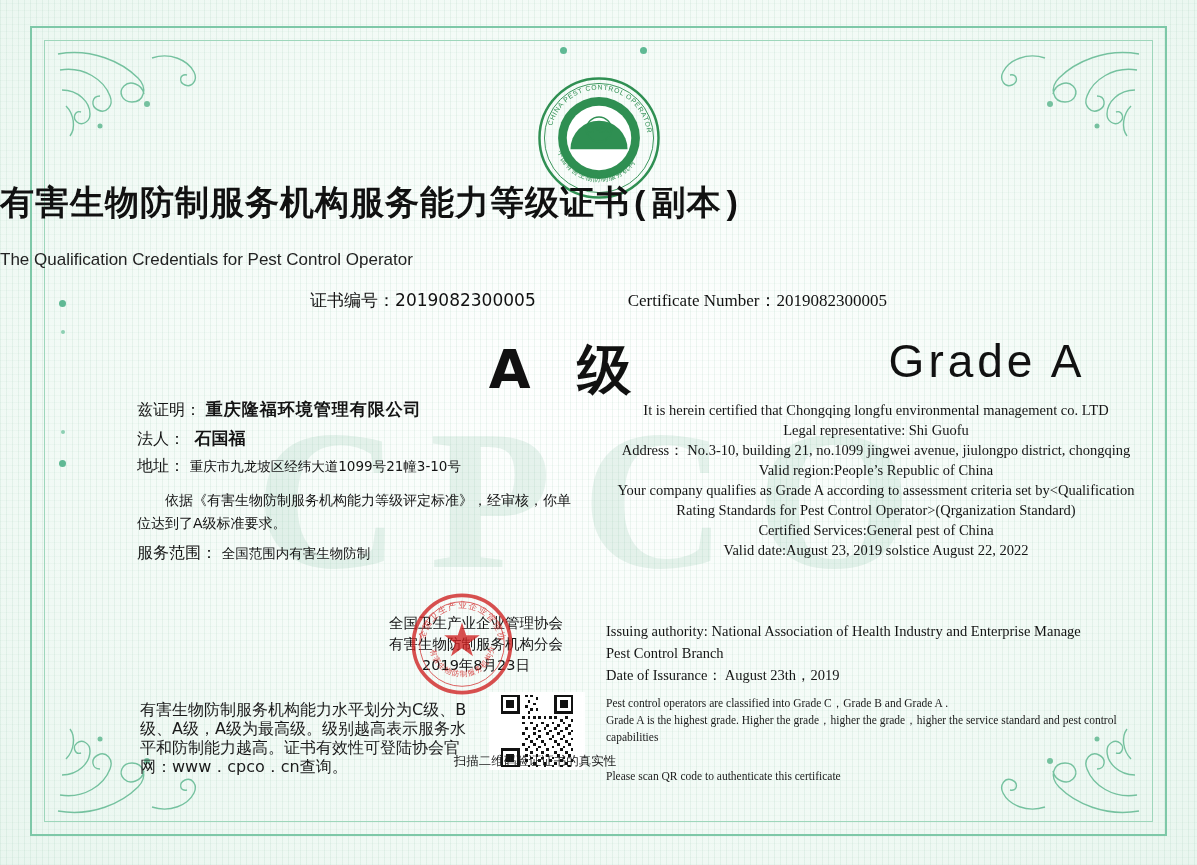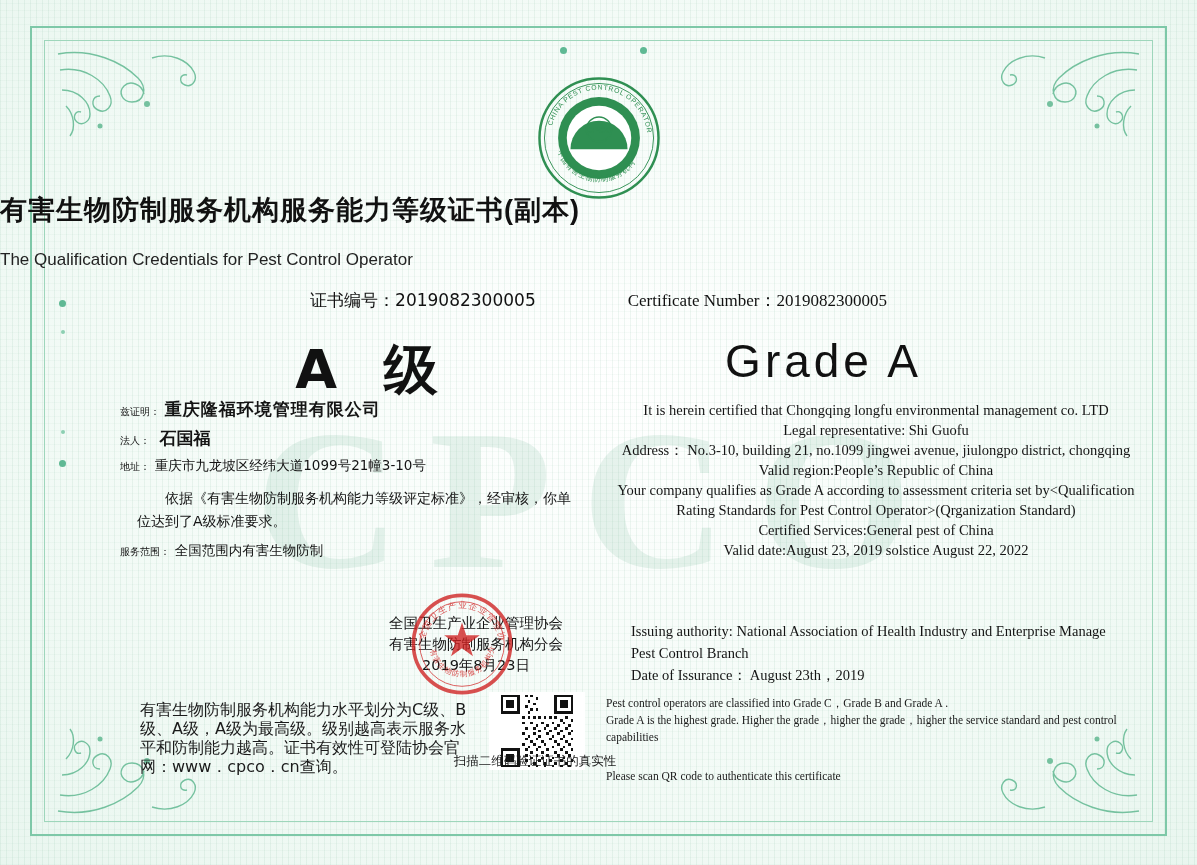--- a/index.html
+++ b/index.html
@@ -88,27 +88,27 @@
     position: absolute;
     left: 50%;
     top: 76px;
     transform: translateX(-50%);
     width: 124px;
     height: 124px;
   }
 
   .title-cn {
     position: absolute;
-    top: 192px;
+    top: 180px;
     left: 0; right: 0;
-    font-size: 27px;
+    font-size: 34px;
     font-weight: bold;
     color: #111;
     letter-spacing: 1px;
-    font-family: Liberation Sans, sans-serif;
+    font-family: Liberation Mono, monospace;
   }
   .title-en {
     position: absolute;
     top: 250px;
     left: 0; right: 0;
     font-size: 17px;
     color: #222;
     font-family: "Liberation Sans", sans-serif;
   }
 
@@ -123,22 +123,21 @@
     color: #111;
   }
   .certno-cn { font-family: "DejaVu Sans", sans-serif; }
   .certno-en { font-family: "Liberation Serif", serif; }
 
   .grade-row {
     position: absolute;
     top: 334px;
     left: 0; right: 0;
     display: flex;
-    justify-content: center;
-    gap: 30px;
+    justify-content: flex-end;
   }
   .grade-cn {
     width: 420px;
     text-align: center;
     font-size: 54px;
     font-weight: bold;
     letter-spacing: 14px;
     color: #111;
     font-family: "DejaVu Sans", sans-serif;
   }
@@ -167,21 +166,21 @@
     top: 400px;
     width: 540px;
     text-align: center;
     font-family: "Liberation Serif", serif;
     color: #141414;
     font-size: 14.5px;
     line-height: 20px;
   }
 
   .cn-line { margin-bottom: 6px; font-size: 15px; }
-  .cn-label { font-size: 10px; }
+  .cn-label { font-size: 16px; padding-left: 17px; }
   .cn-big {
     font-size: 17px;
     font-weight: bold;
     letter-spacing: 1px;
   }
   .cn-med { font-size: 17px; font-weight: bold; }
   .cn-small { font-size: 13.5px; }
   .cn-para {
     font-size: 14px;
     line-height: 23px;
@@ -205,21 +204,20 @@
   .en-issuer {
     position: absolute;
     left: 606px;
     top: 620px;
     width: 545px;
     font-size: 14.5px;
     line-height: 22px;
     font-family: "Liberation Serif", serif;
     text-align: left;
     color: #141414;
-    padding-left: 25px;
   }
 
   
   .seal {
     position: absolute;
     left: 408px;
     top: 590px;
     width: 108px;
     height: 108px;
     opacity: .78;

